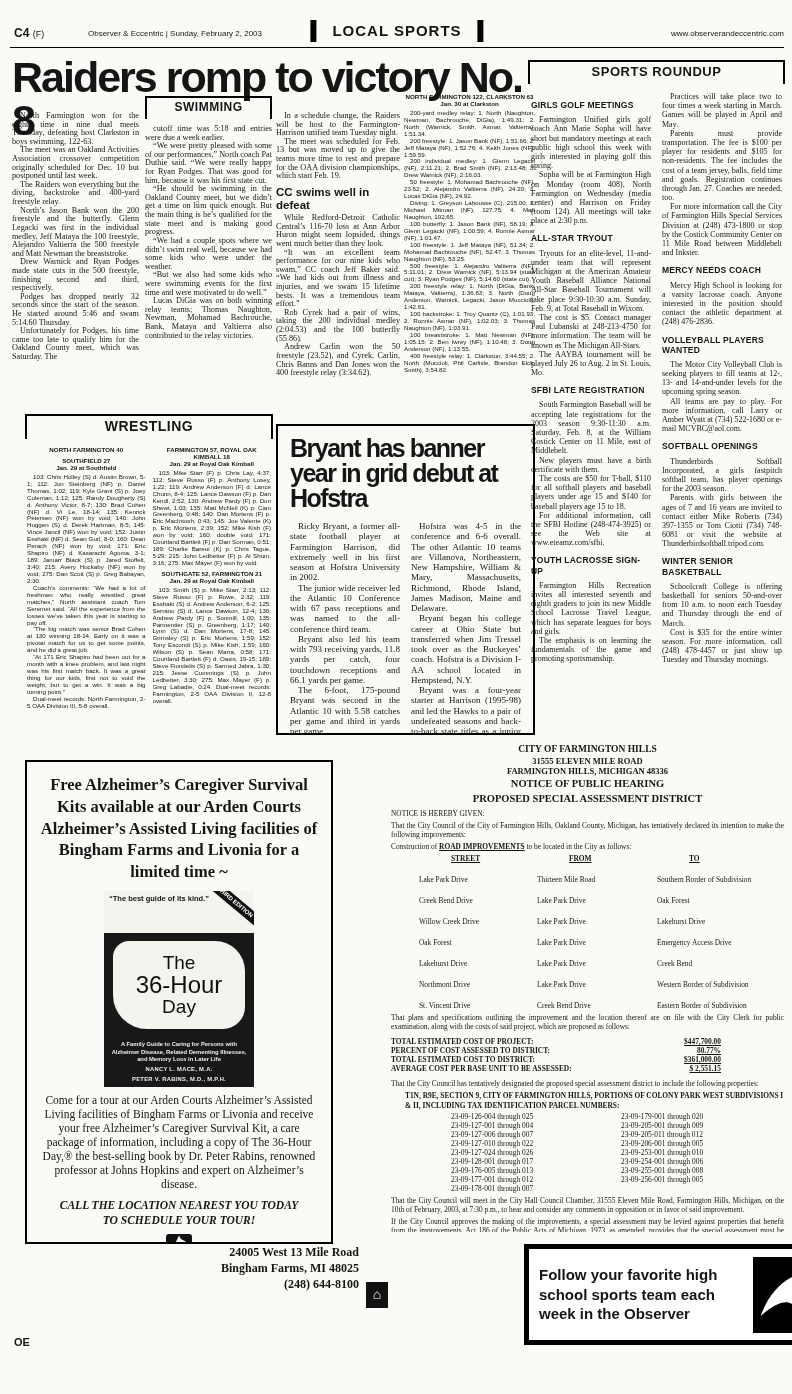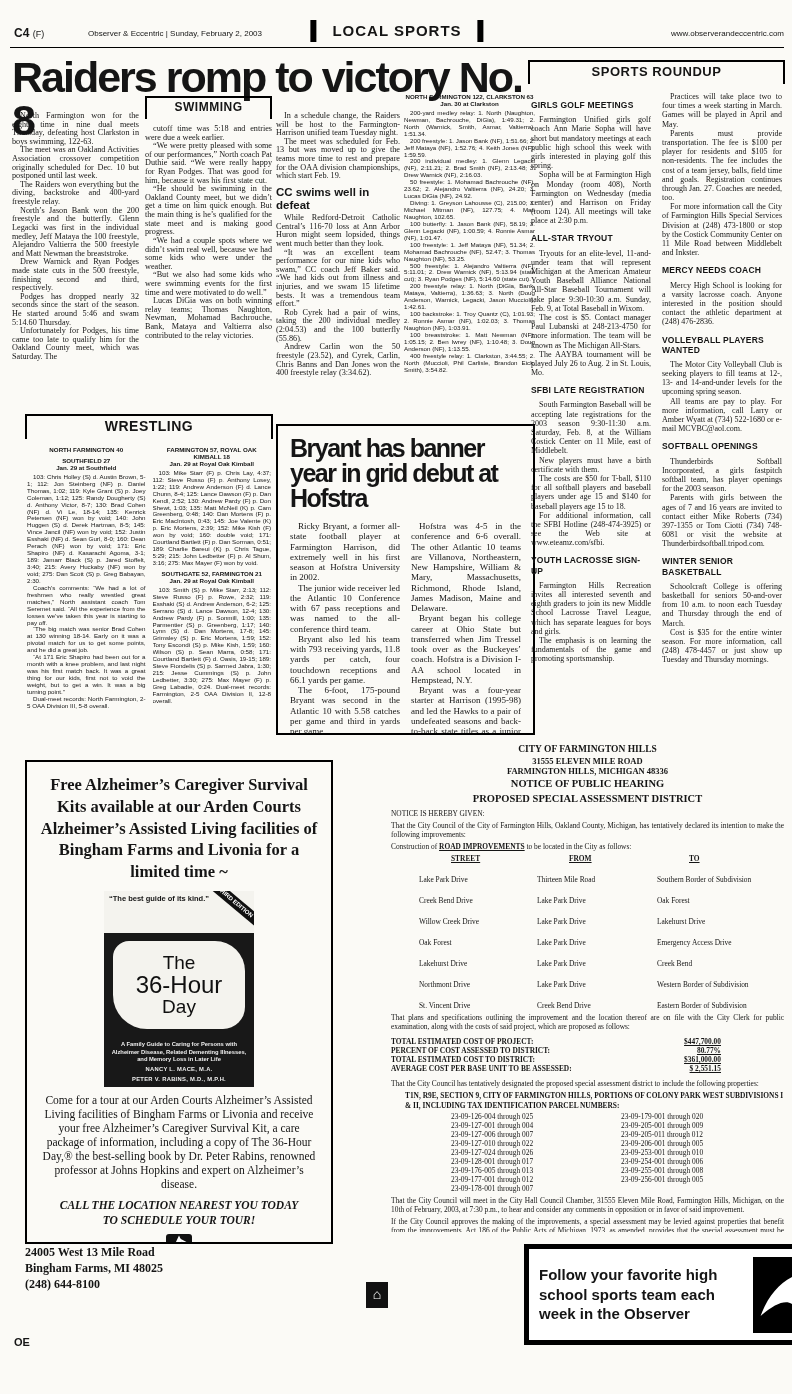--- a/index.html
+++ b/index.html
@@ -77,21 +77,21 @@
   .book-bottom{position:absolute;left:4px;right:4px;bottom:3px;color:#eee;
                font:bold 5.8px/1.35 "Liberation Sans",sans-serif;text-align:center;}
   .book-auth{margin-top:2px;letter-spacing:.3px;}
   .ad-body{font:11.5px/1.22 "Liberation Serif",serif;margin:4px 2px;text-align:center;}
   .ad-cta{font:bold italic 11.5px/1.3 "Liberation Serif",serif;margin:7px 0 4px;}
   .ad-brand{font:bold 23px/1 "Liberation Serif",serif;letter-spacing:.5px;margin-top:2px;}
   .ad-reg{font-size:9px;vertical-align:super;}
   .ad-logo{display:block;margin:6px auto 0;}
 
   
-  .addresses{position:absolute;left:25px;top:1244px;width:334px;display:flex;text-align:left;}
+  .addresses{position:absolute;left:25px;top:1244px;width:334px;display:flex;text-align:right;}
   .addresses>div{flex:1;font:bold 12px/1.35 "Liberation Serif",serif;}
   .supplies{font:italic 8px "Liberation Serif",serif;margin-top:4px;font-weight:normal;}
   .cert{position:absolute;left:366px;top:1282px;width:22px;height:26px;background:#111;color:#fff;
         display:flex;align-items:center;justify-content:center;font-size:14px;}
   .oe{position:absolute;left:14px;top:1336px;font:bold 11px "Liberation Sans",sans-serif;}
 
   
   .notice{position:absolute;left:391px;top:744px;width:393px;height:488px;overflow:hidden;
           font-size:7.4px;line-height:1.22;text-align:justify;}
   .nt-c{text-align:center;font-weight:bold;}

